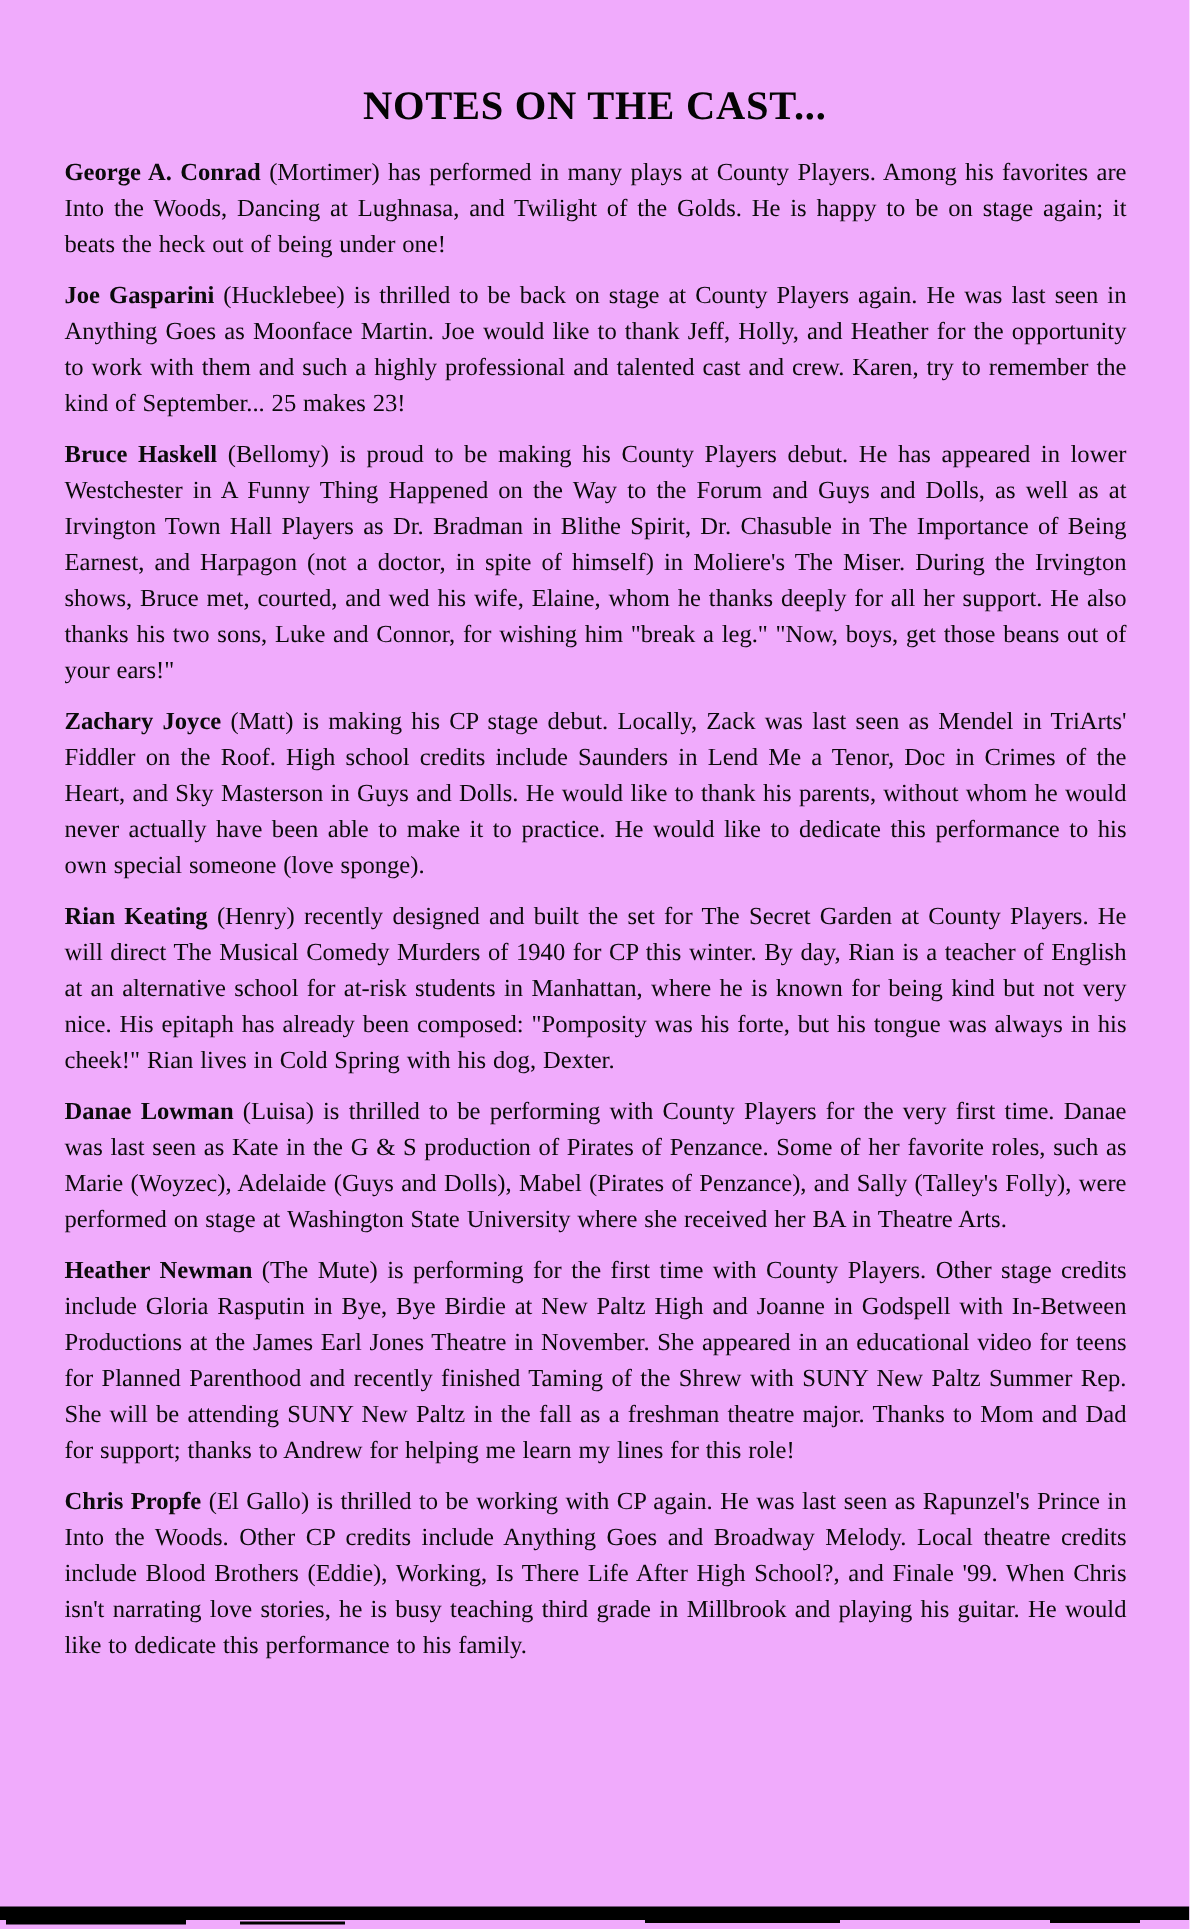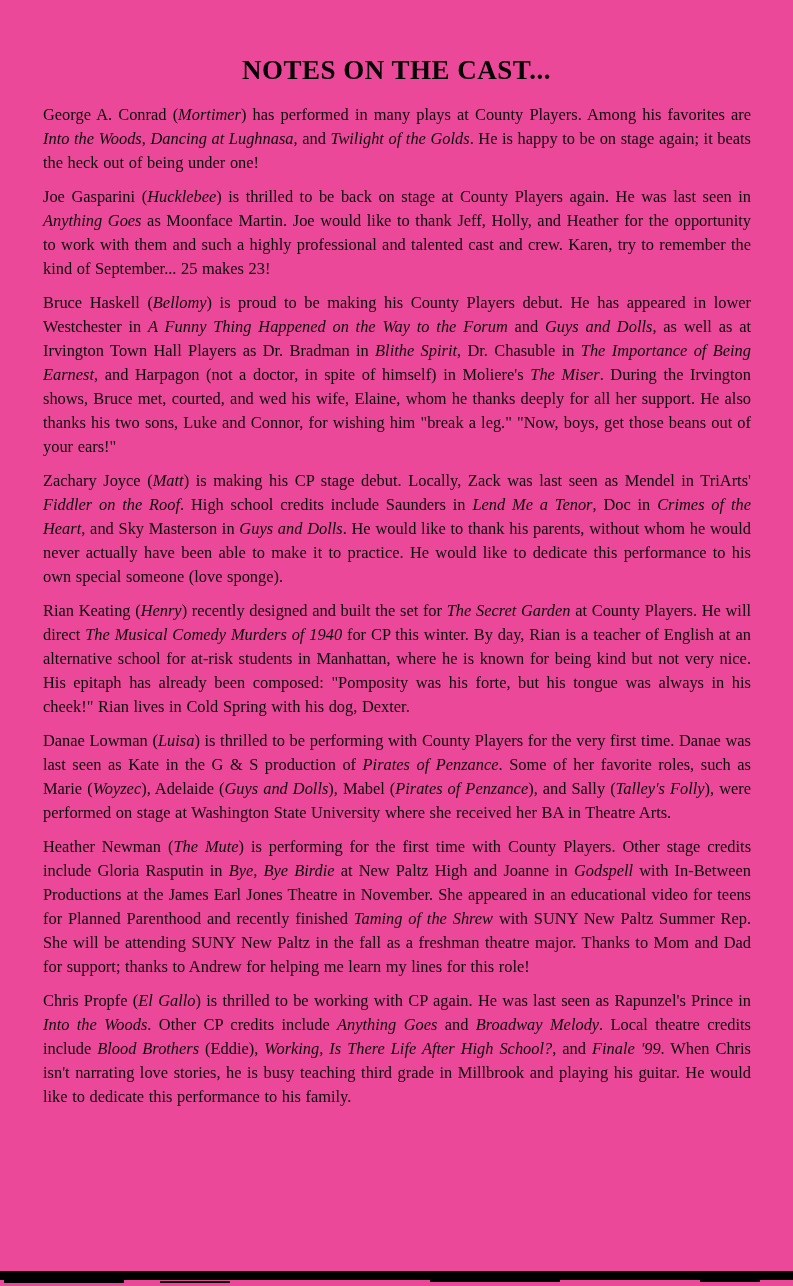--- a/index.html
+++ b/index.html
@@ -4,21 +4,21 @@
 <style>
   html, body {
     margin: 0;
     padding: 0;
     background: #ffffff;
   }
   .page {
     position: relative;
     width: 793px;
     height: 1286px;
-    background: #ec4899;
+    background: #f0abfc;
     color: #0b0b0b;
     font-family: "Liberation Serif", serif;
     overflow: hidden;
   }
   .title {
     margin: 0;
     padding-top: 55px;
     text-align: center;
     font-size: 27px;
     font-weight: bold;
@@ -32,22 +32,22 @@
     top: 103px;
   }
   p.bio {
     margin: 0 0 10px 0;
     text-align: justify;
     font-size: 16.4px;
     line-height: 24px;
     word-spacing: 0.5px;
   }
   p.bio span.n { font-style: normal; }
-  p.bio span.b { font-weight: normal; }
-  p.bio span.i { font-style: italic; }
+  p.bio span.b { font-weight: bold; }
+  p.bio span.i { }
   p.bio span.u {
     text-decoration-style: dashed;
     text-underline-offset: 3px;
   }
   
   .scan-band {
     position: absolute;
     left: 0;
     top: 1271px;
     width: 793px;

